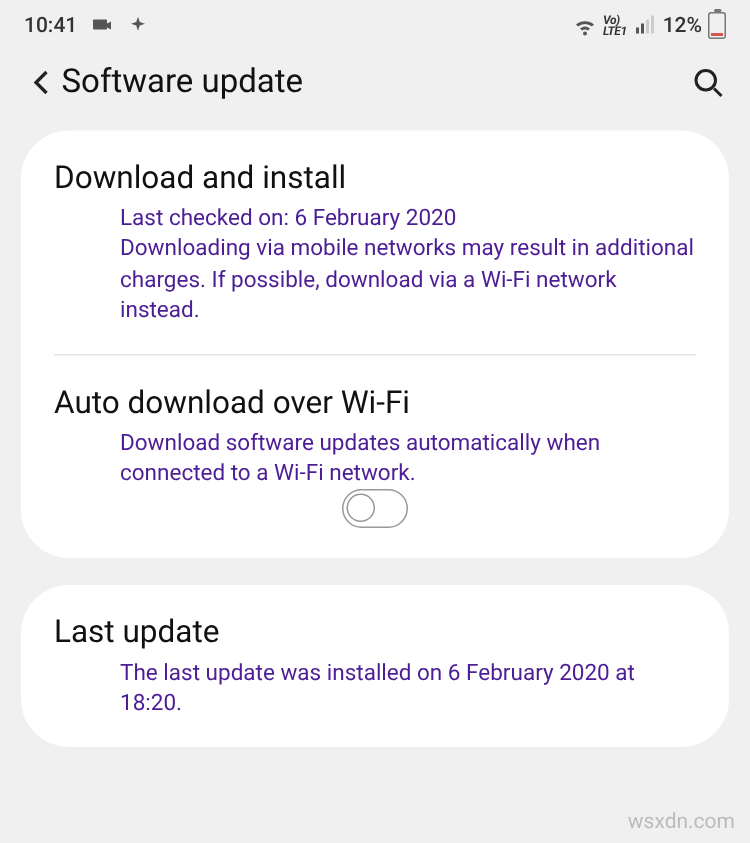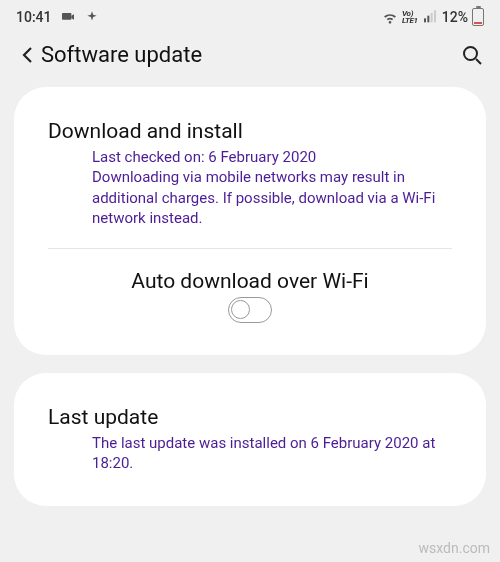--- a/index.html
+++ b/index.html
@@ -33,21 +33,21 @@
       flex: 1;
       font-size: 22px;
       font-weight: 400;
       color: #111;
     }
     .search-icon { width: 24px; height: 24px; color: #222; }
     .card {
       background: #fff;
       margin: 0 14px 18px;
       border-radius: 32px;
-      padding: 12px;
+      padding: 0;
       overflow: hidden;
     }
     .item {
       padding: 20px 22px;
     }
     .item-title {
       font-size: 21px;
       color: #111;
       margin-bottom: 4px;
       font-weight: 400;
@@ -173,20 +173,21 @@
 <div class="card">
   <div class="item">
     <div class="item-title">Download and install</div>
     <div class="item-desc">Last checked on: 6 February 2020</div>
     <div class="item-desc">Downloading via mobile networks may result in additional charges. If possible, download via a Wi-Fi network instead.</div>
   </div>
   <div class="divider"></div>
   <div class="item-row">
     <div class="item-text">
       <div class="item-title">Auto download over Wi-Fi</div>
+      <div class="item-desc">Download software updates automatically when connected to a Wi-Fi network.</div>
     </div>
     <div class="toggle"></div>
   </div>
 </div>
 
 <div class="card">
   <div class="item">
     <div class="item-title">Last update</div>
     <div class="item-desc">The last update was installed on 6 February 2020 at 18:20.</div>
   </div>

